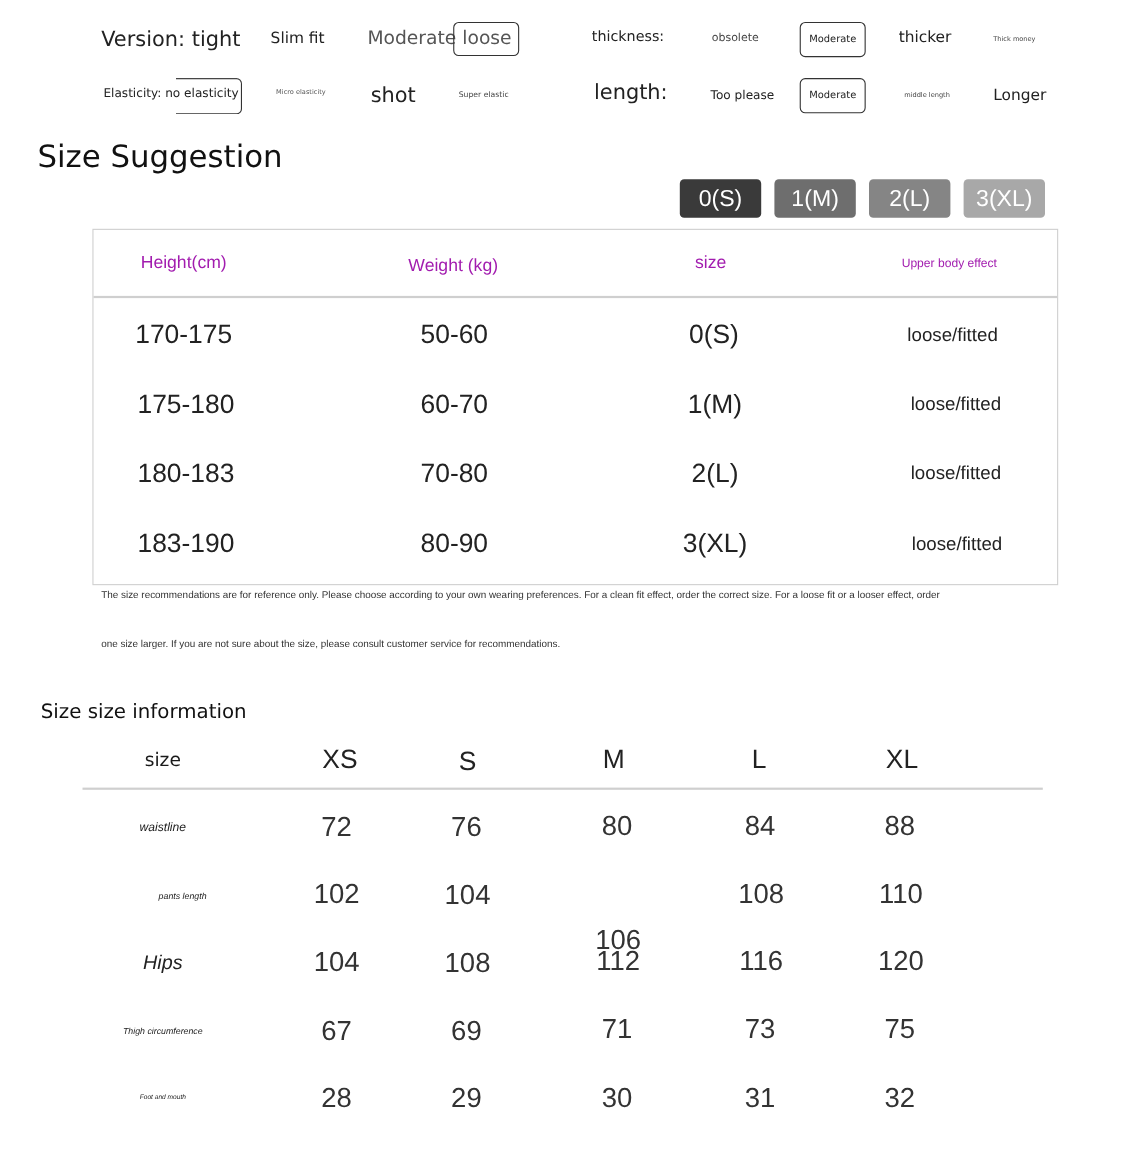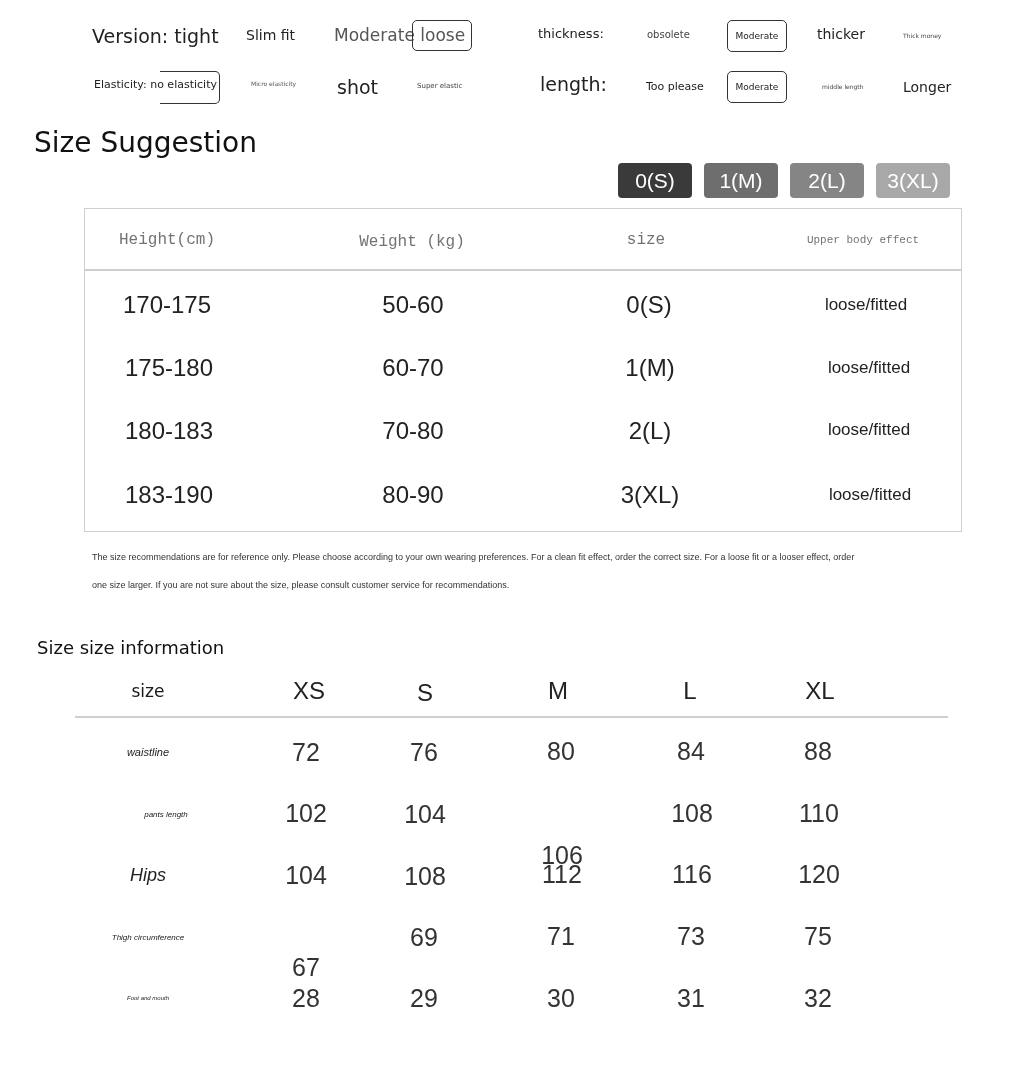--- a/index.html
+++ b/index.html
@@ -15,21 +15,21 @@
     .title-main { font-size: 28px; color: #111; font-family: "DejaVu Sans", sans-serif; }
 
     .chip { position: absolute; top: 163px; width: 74px; height: 35px; border-radius: 4px;
             color: #ffffff; font-family: "Liberation Sans", sans-serif; font-size: 21px;
             display: flex; align-items: center; justify-content: center; }
 
     .suggest-table { position: absolute; left: 84px; top: 208px; width: 878px; height: 324px;
                      border: 1.5px solid #cfcfcf; }
     .suggest-table .head-sep { position: absolute; left: 0; right: 0; top: 60px; height: 1.5px; background: #cfcfcf; }
     .cell { position: absolute; white-space: nowrap; transform: translateX(-50%); }
-    .th { font-family: Liberation Mono, monospace; font-size: 16px; color: #737373; }
+    .th { font-family: Liberation Sans, sans-serif; font-size: 16px; color: #a21caf; }
     .th.small { font-size: 11px; }
     .td { font-family: "Liberation Sans", sans-serif; font-size: 24px; color: #222; font-weight: 300; }
     .td.effect { font-size: 17px; }
 
     .note { font-family: "Liberation Sans", sans-serif; font-size: 9px; color: #333; }
 
     .info-title { font-family: "DejaVu Sans", sans-serif; font-size: 18px; color: #111; }
     .info-sep { position: absolute; left: 75px; width: 873px; top: 716px; height: 1.5px; background: #cfcfcf; }
     .ih { font-family: "Liberation Sans", sans-serif; font-size: 24px; color: #222; font-weight: 300; }
     .rowlabel { font-family: "Liberation Sans", sans-serif; color: #222; font-style: italic; }
@@ -111,21 +111,21 @@
   </div>
 
   <div>
     <span class="cell td" style="left:84px; top:272px;">183-190</span>
     <span class="cell td" style="left:328px; top:272px;">80-90</span>
     <span class="cell td" style="left:565px; top:272px;">3(XL)</span>
     <span class="cell td effect" style="left:785px; top:276px;">loose/fitted</span>
   </div>
 </div>
 
-<p class="abs note" style="left:92px; top:552px;">The size recommendations are for reference only. Please choose according to your own wearing preferences. For a clean fit effect, order the correct size. For a loose fit or a looser effect, order</p>
+<p class="abs note" style="left:92px; top:536px;">The size recommendations are for reference only. Please choose according to your own wearing preferences. For a clean fit effect, order the correct size. For a loose fit or a looser effect, order</p>
 <p class="abs note" style="left:92px; top:580px;">one size larger. If you are not sure about the size, please consult customer service for recommendations.</p>
 
 <h2 class="abs info-title" style="left:37px; top:637px; font-weight:normal;">Size size information</h2>
 
 <div>
 
   <span class="abs cell" style="left:148px; top:681px; font-family:'DejaVu Sans', sans-serif; font-size:17px;">size</span>
   <span class="abs cell ih" style="left:309px; top:677px;">XS</span>
   <span class="abs cell ih" style="left:425px; top:679px;">S</span>
   <span class="abs cell ih" style="left:558px; top:677px;">M</span>
@@ -156,21 +156,21 @@
     <span class="abs cell rowlabel" style="left:148px; top:865px; font-size:18px;">Hips</span>
     <span class="abs cell val" style="left:306px; top:861px;">104</span>
     <span class="abs cell val" style="left:425px; top:862px;">108</span>
     <span class="abs cell val" style="left:562px; top:860px;">112</span>
     <span class="abs cell val" style="left:692px; top:860px;">116</span>
     <span class="abs cell val" style="left:819px; top:860px;">120</span>
   </div>
 
   <div>
     <span class="abs cell rowlabel" style="left:148px; top:933px; font-size:8px;">Thigh circumference</span>
-    <span class="abs cell val" style="left:306px; top:953px;">67</span>
+    <span class="abs cell val" style="left:306px; top:923px;">67</span>
     <span class="abs cell val" style="left:424px; top:923px;">69</span>
     <span class="abs cell val" style="left:561px; top:922px;">71</span>
     <span class="abs cell val" style="left:691px; top:922px;">73</span>
     <span class="abs cell val" style="left:818px; top:922px;">75</span>
   </div>
 
   <div>
     <span class="abs cell rowlabel" style="left:148px; top:995px; font-size:6px;">Foot and mouth</span>
     <span class="abs cell val" style="left:306px; top:984px;">28</span>
     <span class="abs cell val" style="left:424px; top:984px;">29</span>

